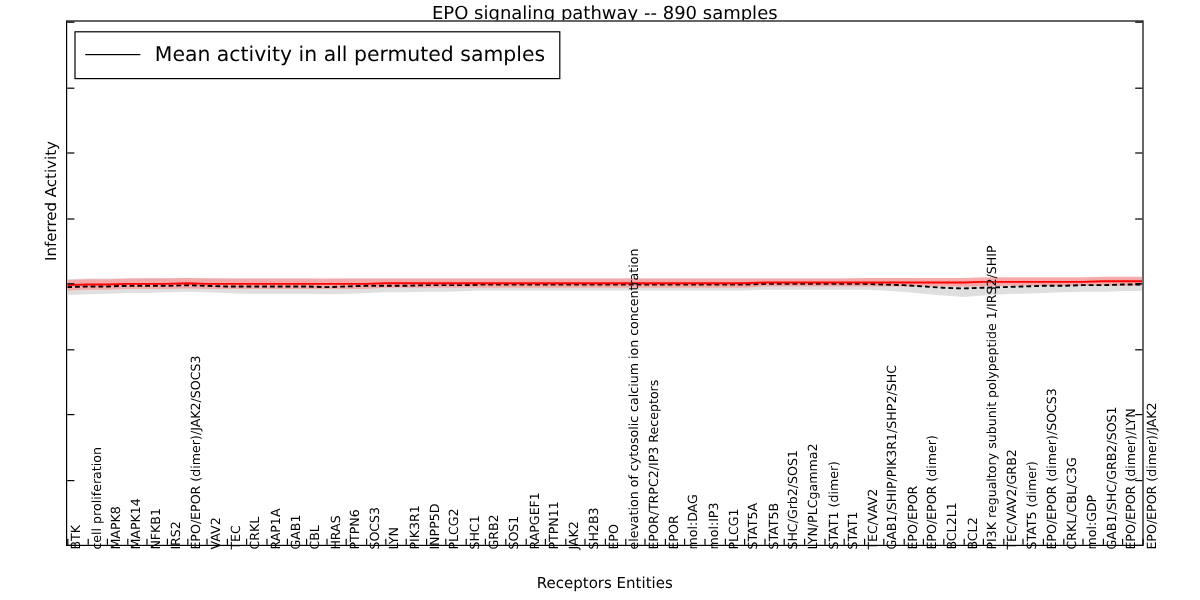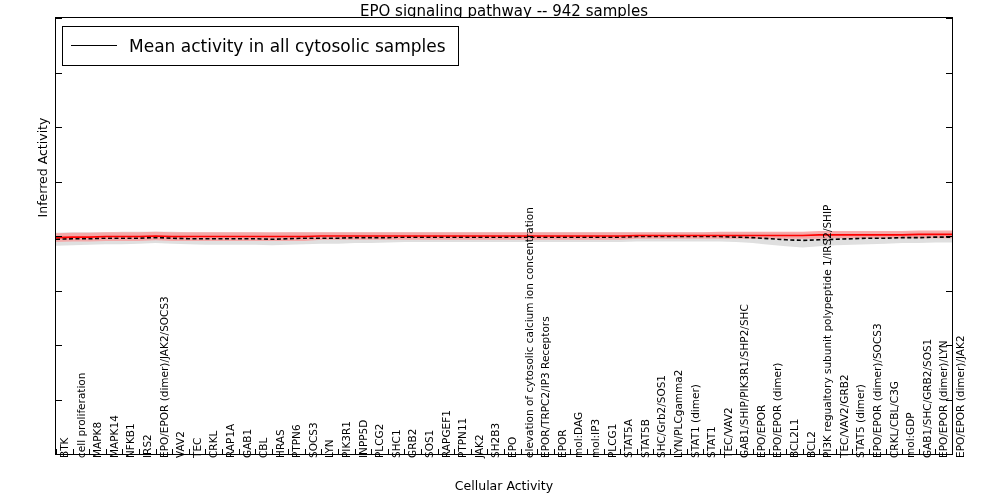--- a/index.html
+++ b/index.html
@@ -63,21 +63,21 @@
   .legend-swatch{
     display:inline-block;width:46px;height:0;margin-right:12px;
   }
   .legend-text{font-size:17px;color:#000;white-space:nowrap;}
 </style>
 </head>
 <body>
 
 <div id="figure">
 
-  <div class="chart-title">EPO signaling pathway -- 942 samples</div>
+  <div class="chart-title">EPO signaling pathway -- 890 samples</div>
 
   <div class="plot-frame">
     <div class="plot-clip">
       <svg id="plot-svg" width="896" height="436" viewBox="0 0 896 436" preserveAspectRatio="none">
           <path d="M0.00 214.73 L16.59 214.18 L33.19 214.18 L49.78 214.18 L66.37 213.64 L82.96 213.64 L99.56 213.64 L116.15 213.64 L132.74 214.18 L149.33 214.18 L165.93 214.18 L182.52 214.18 L199.11 214.18 L215.70 214.73 L232.30 214.18 L248.89 214.18 L265.48 214.18 L282.07 214.18 L298.67 214.18 L315.26 214.18 L331.85 214.18 L348.44 214.18 L365.04 214.18 L381.63 214.18 L398.22 214.18 L414.81 214.18 L431.41 214.18 L448.00 214.18 L464.59 214.18 L481.19 214.18 L497.78 214.18 L514.37 214.18 L530.96 214.18 L547.56 214.18 L564.15 214.18 L580.74 214.18 L597.33 214.18 L613.93 214.18 L630.52 214.18 L647.11 214.18 L663.70 214.18 L680.30 214.18 L696.89 214.18 L713.48 214.73 L730.07 214.73 L746.67 215.28 L763.26 214.73 L779.85 214.18 L796.44 214.18 L813.04 214.18 L829.63 214.18 L846.22 214.18 L862.81 213.64 L879.41 213.64 L896.00 213.64 L896.00 224.54 L879.41 224.54 L862.81 225.09 L846.22 225.09 L829.63 225.63 L813.04 226.17 L796.44 226.72 L779.85 227.26 L763.26 228.35 L746.67 229.44 L730.07 228.35 L713.48 226.72 L696.89 225.09 L680.30 224.00 L663.70 223.45 L647.11 223.45 L630.52 223.45 L613.93 223.45 L597.33 223.45 L580.74 223.45 L564.15 224.00 L547.56 224.00 L530.96 224.00 L514.37 224.00 L497.78 224.00 L481.19 224.00 L464.59 224.00 L448.00 224.00 L431.41 224.00 L414.81 224.00 L398.22 224.00 L381.63 224.00 L365.04 224.00 L348.44 224.00 L331.85 224.54 L315.26 225.09 L298.67 225.09 L282.07 225.63 L265.48 225.63 L248.89 226.17 L232.30 226.72 L215.70 227.26 L199.11 226.72 L182.52 226.72 L165.93 226.72 L149.33 226.72 L132.74 226.17 L116.15 225.63 L99.56 225.09 L82.96 225.63 L66.37 226.17 L49.78 226.17 L33.19 226.72 L16.59 227.26 L0.00 227.81 Z" fill="#d9d9d9" stroke="none" fill-opacity="0.85"></path>
           <path d="M0.00 215.28 L16.59 214.73 L33.19 214.73 L49.78 214.18 L66.37 214.18 L82.96 214.18 L99.56 213.64 L116.15 214.18 L132.74 214.18 L149.33 214.18 L165.93 214.18 L182.52 214.18 L199.11 214.18 L215.70 214.18 L232.30 214.18 L248.89 214.18 L265.48 214.18 L282.07 214.18 L298.67 214.18 L315.26 214.18 L331.85 214.18 L348.44 214.18 L365.04 214.18 L381.63 214.18 L398.22 214.18 L414.81 214.18 L431.41 214.18 L448.00 214.18 L464.59 214.18 L481.19 214.18 L497.78 214.18 L514.37 214.18 L530.96 214.18 L547.56 214.18 L564.15 214.18 L580.74 214.18 L597.33 214.18 L613.93 214.18 L630.52 214.18 L647.11 214.18 L663.70 213.64 L680.30 213.64 L696.89 213.64 L713.48 213.64 L730.07 213.64 L746.67 213.64 L763.26 213.09 L779.85 213.09 L796.44 213.09 L813.04 213.09 L829.63 213.09 L846.22 213.09 L862.81 212.55 L879.41 212.55 L896.00 212.55 L896.00 220.18 L879.41 220.18 L862.81 220.18 L846.22 220.18 L829.63 220.18 L813.04 220.18 L796.44 220.18 L779.85 220.18 L763.26 220.72 L746.67 220.72 L730.07 220.72 L713.48 220.72 L696.89 220.72 L680.30 220.72 L663.70 220.72 L647.11 220.72 L630.52 220.72 L613.93 220.72 L597.33 220.72 L580.74 220.72 L564.15 221.81 L547.56 221.81 L530.96 221.81 L514.37 221.81 L497.78 221.81 L481.19 221.81 L464.59 221.81 L448.00 221.81 L431.41 221.81 L414.81 221.81 L398.22 221.81 L381.63 221.81 L365.04 221.81 L348.44 221.81 L331.85 221.81 L315.26 221.81 L298.67 221.81 L282.07 221.81 L265.48 221.81 L248.89 222.91 L232.30 222.91 L215.70 222.91 L199.11 222.91 L182.52 222.91 L165.93 222.91 L149.33 222.91 L132.74 222.91 L116.15 222.91 L99.56 222.36 L82.96 222.91 L66.37 222.91 L49.78 222.91 L33.19 223.45 L16.59 223.45 L0.00 224.00 Z" fill="#f7a0a0" stroke="none" fill-opacity="0.85"></path>
           <path d="M0.00 221.27 L16.59 220.72 L33.19 220.72 L49.78 220.18 L66.37 220.18 L82.96 220.18 L99.56 219.63 L116.15 220.18 L132.74 220.72 L149.33 220.72 L165.93 220.72 L182.52 220.72 L199.11 220.72 L215.70 221.27 L232.30 220.72 L248.89 220.18 L265.48 220.18 L282.07 220.18 L298.67 219.63 L315.26 219.63 L331.85 219.63 L348.44 219.09 L365.04 219.09 L381.63 219.09 L398.22 219.09 L414.81 219.09 L431.41 219.09 L448.00 219.09 L464.59 219.09 L481.19 219.09 L497.78 219.09 L514.37 219.09 L530.96 219.09 L547.56 219.09 L564.15 219.09 L580.74 218.54 L597.33 218.54 L613.93 218.54 L630.52 218.54 L647.11 218.54 L663.70 218.54 L680.30 219.09 L696.89 219.63 L713.48 220.72 L730.07 221.81 L746.67 222.36 L763.26 221.81 L779.85 221.27 L796.44 220.72 L813.04 220.18 L829.63 220.18 L846.22 219.63 L862.81 219.63 L879.41 219.09 L896.00 219.09 " fill="none" stroke="#000000" stroke-width="1.6" stroke-dasharray="4,2.5"></path>
           <path d="M0.00 219.63 L16.59 219.09 L33.19 219.09 L49.78 218.54 L66.37 218.54 L82.96 218.54 L99.56 218.00 L116.15 218.54 L132.74 218.54 L149.33 218.54 L165.93 218.54 L182.52 218.54 L199.11 218.54 L215.70 218.54 L232.30 218.54 L248.89 218.54 L265.48 218.00 L282.07 218.00 L298.67 218.00 L315.26 218.00 L331.85 218.00 L348.44 218.00 L365.04 218.00 L381.63 218.00 L398.22 218.00 L414.81 218.00 L431.41 218.00 L448.00 218.00 L464.59 218.00 L481.19 218.00 L497.78 218.00 L514.37 218.00 L530.96 218.00 L547.56 218.00 L564.15 218.00 L580.74 217.46 L597.33 217.46 L613.93 217.46 L630.52 217.46 L647.11 217.46 L663.70 217.46 L680.30 217.46 L696.89 217.46 L713.48 217.46 L730.07 217.46 L746.67 217.46 L763.26 216.91 L779.85 216.91 L796.44 216.91 L813.04 216.91 L829.63 216.91 L846.22 216.91 L862.81 216.36 L879.41 216.36 L896.00 216.36 " fill="none" stroke="#ff0000" stroke-width="1.6"></path>
         </svg>
     </div>
@@ -214,22 +214,22 @@
       <div class="xcat" style="left: 838.852px;">TEC/VAV2/GRB2</div>
       <div class="xcat" style="left: 855.444px;">STAT5 (dimer)</div>
       <div class="xcat" style="left: 872.037px;">EPO/EPOR (dimer)/SOCS3</div>
       <div class="xcat" style="left: 888.63px;">CRKL/CBL/C3G</div>
       <div class="xcat" style="left: 905.222px;">mol:GDP</div>
       <div class="xcat" style="left: 921.815px;">GAB1/SHC/GRB2/SOS1</div>
       <div class="xcat" style="left: 938.407px;">EPO/EPOR (dimer)/LYN</div>
       <div class="xcat" style="left: 955px;">EPO/EPOR (dimer)/JAK2</div>
     </div>
 
-  <div class="xlabel">Cellular Activity</div>
+  <div class="xlabel">Receptors Entities</div>
 
   <div class="legend">
     <div class="legend-row">
       <span class="legend-swatch" style="border-top:1.6px solid #000000;"></span>
-      <span class="legend-text">Mean activity in all cytosolic samples</span>
+      <span class="legend-text">Mean activity in all permuted samples</span>
     </div>
   </div>
 
 </div>
 
 </body></html>

